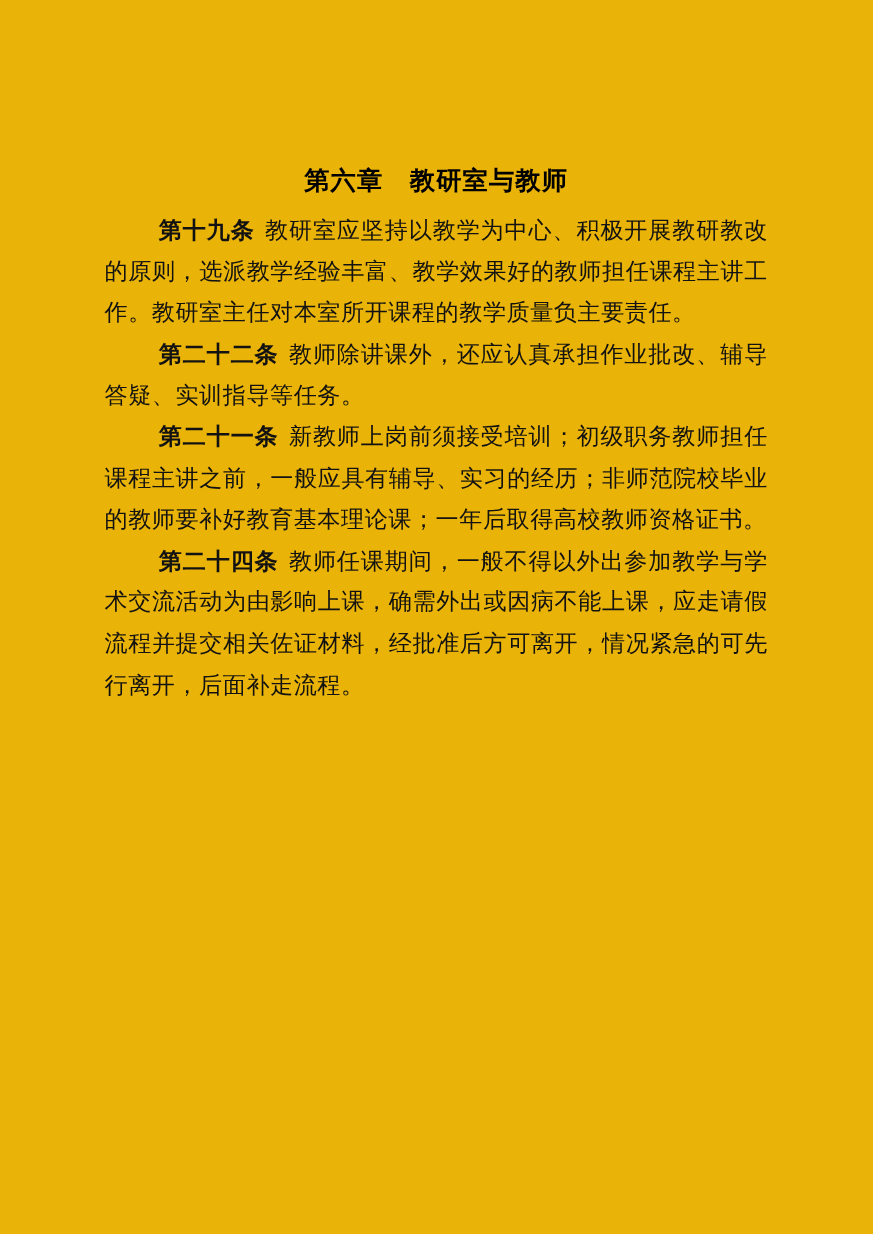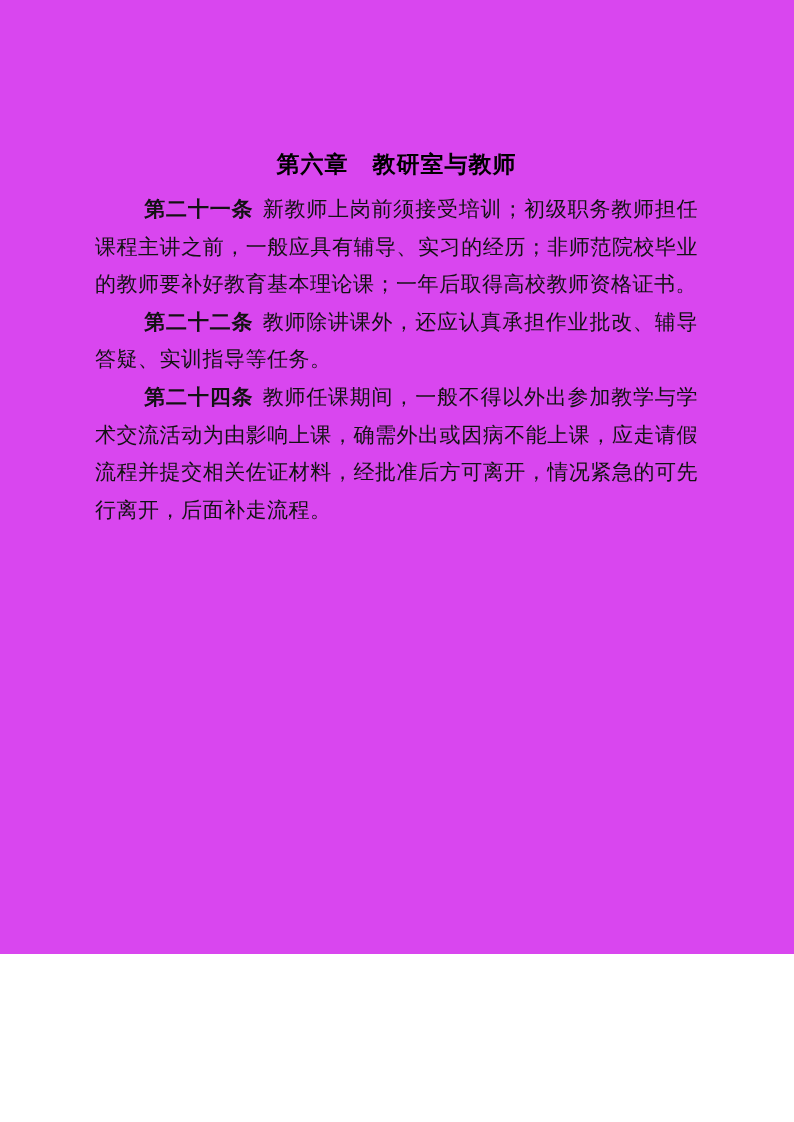--- a/index.html
+++ b/index.html
@@ -3,22 +3,22 @@
 <meta charset="utf-8">
 <style>
   html, body {
     margin: 0;
     padding: 0;
     background: #ffffff;
   }
   .page {
     position: relative;
     width: 794px;
-    height: 954px;
-    background: #d946ef;
+    height: 1122px;
+    background: #eab308;
     box-sizing: border-box;
     padding: 146px 96px 12px 95px;
     overflow: hidden;
   }
   .chapter-title {
     margin: 0 0 9px 0;
     font-family: "Liberation Sans", "DejaVu Sans", sans-serif;
     font-size: 23px;
     font-weight: 700;
     line-height: 36px;
@@ -43,28 +43,31 @@
     margin-right: 0.45em;
   }
 </style>
 </head>
 <body>
 
 <div class="page">
 
   <h1 class="chapter-title">第六章　教研室与教师</h1>
 
+  <p class="article">
+    <span class="art-num">第十九条</span><span>教研室应坚持以教学为中心、积极开展教研教改的原则，选派教学经验丰富、教学效果好的教师担任课程主讲工作。教研室主任对本室所开课程的教学质量负主要责任。</span>
+  </p>
 
 
   <p class="article">
-    <span class="art-num">第二十一条</span><span>新教师上岗前须接受培训；初级职务教师担任课程主讲之前，一般应具有辅导、实习的经历；非师范院校毕业的教师要补好教育基本理论课；一年后取得高校教师资格证书。</span>
+    <span class="art-num">第二十二条</span><span>教师除讲课外，还应认真承担作业批改、辅导答疑、实训指导等任务。</span>
   </p>
 
   <p class="article">
-    <span class="art-num">第二十二条</span><span>教师除讲课外，还应认真承担作业批改、辅导答疑、实训指导等任务。</span>
+    <span class="art-num">第二十一条</span><span>新教师上岗前须接受培训；初级职务教师担任课程主讲之前，一般应具有辅导、实习的经历；非师范院校毕业的教师要补好教育基本理论课；一年后取得高校教师资格证书。</span>
   </p>
 
 
   <p class="article">
     <span class="art-num">第二十四条</span><span>教师任课期间，一般不得以外出参加教学与学术交流活动为由影响上课，确需外出或因病不能上课，应走请假流程并提交相关佐证材料，经批准后方可离开，情况紧急的可先行离开，后面补走流程。</span>
   </p>
 
 
 </div>
 

